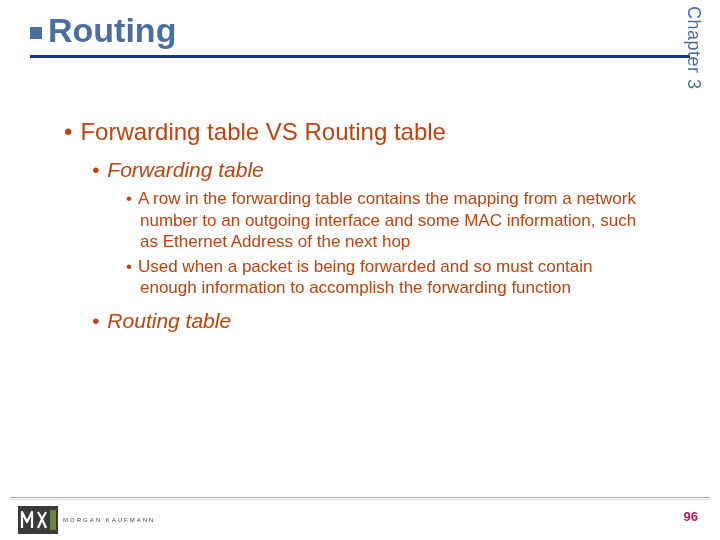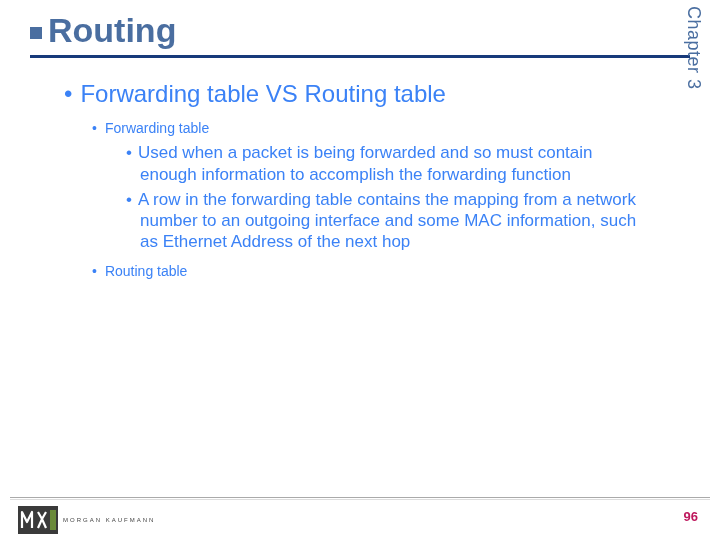--- a/index.html
+++ b/index.html
@@ -47,32 +47,34 @@
     right: 16px;
     writing-mode: vertical-rl;
     text-orientation: mixed;
     font-size: 18px;
     color: #4a6ea0;
     font-weight: normal;
     letter-spacing: 0.5px;
   }
   .content {
     padding: 22px 20px 0 34px;
-    color: #3b82f6;
+    color: #c2410c;
+    margin-top: 38px;
   }
   .lvl1 {
     font-size: 24px;
     margin-bottom: 12px;
   }
   .lvl1 .b { margin-right: 8px; }
   .lvl2 {
-    font-size: 14px;
+    font-size: 21px;
     margin-left: 28px;
     margin-bottom: 6px;
     margin-top: 4px;
+    font-style: italic;
   }
   .lvl2 .b { margin-right: 8px; }
   .lvl3 {
     font-size: 17px;
     margin-left: 62px;
     margin-bottom: 4px;
     line-height: 1.25;
     padding-right: 30px;
     text-indent: -14px;
     padding-left: 14px;
@@ -133,24 +135,24 @@
 
   <div class="content">
     <div class="lvl1">
       <span class="b">•</span><span>Forwarding table VS Routing table</span>
     </div>
 
     <div class="lvl2">
       <span class="b">•</span><span>Forwarding table</span>
     </div>
     <div class="lvl3">
-      <span class="b">•</span><span>Used when a packet is being forwarded and so must contain enough information to accomplish the forwarding function</span>
+      <span class="b">•</span><span>A row in the forwarding table contains the mapping from a network number to an outgoing interface and some MAC information, such as Ethernet Address of the next hop</span>
     </div>
     <div class="lvl3">
-      <span class="b">•</span><span>A row in the forwarding table contains the mapping from a network number to an outgoing interface and some MAC information, such as Ethernet Address of the next hop</span>
+      <span class="b">•</span><span>Used when a packet is being forwarded and so must contain enough information to accomplish the forwarding function</span>
     </div>
 
     <div class="lvl2" style="margin-top:10px;">
       <span class="b">•</span><span>Routing table</span>
     </div>
   </div>
 
   <div class="footer-line"></div>
   <div class="footer-line2"></div>
 

